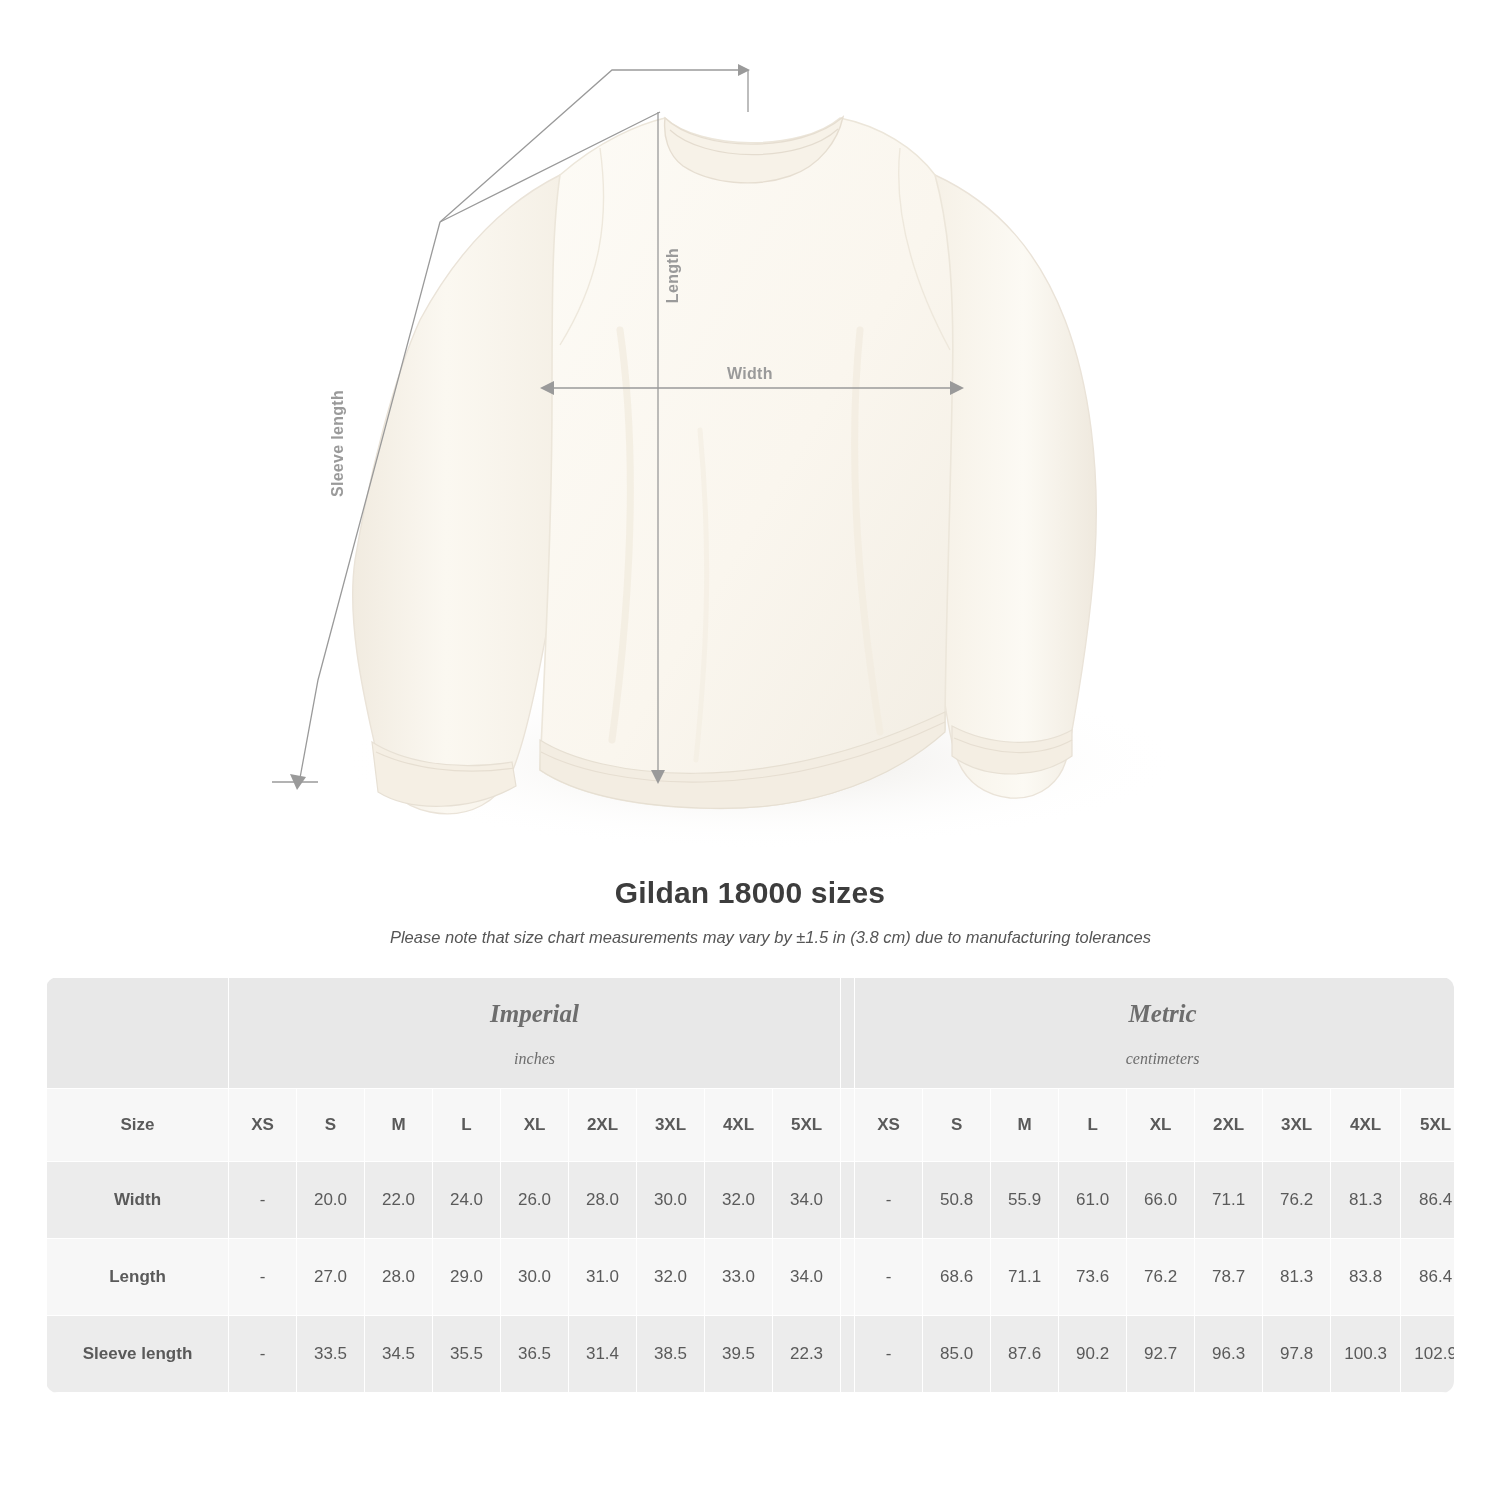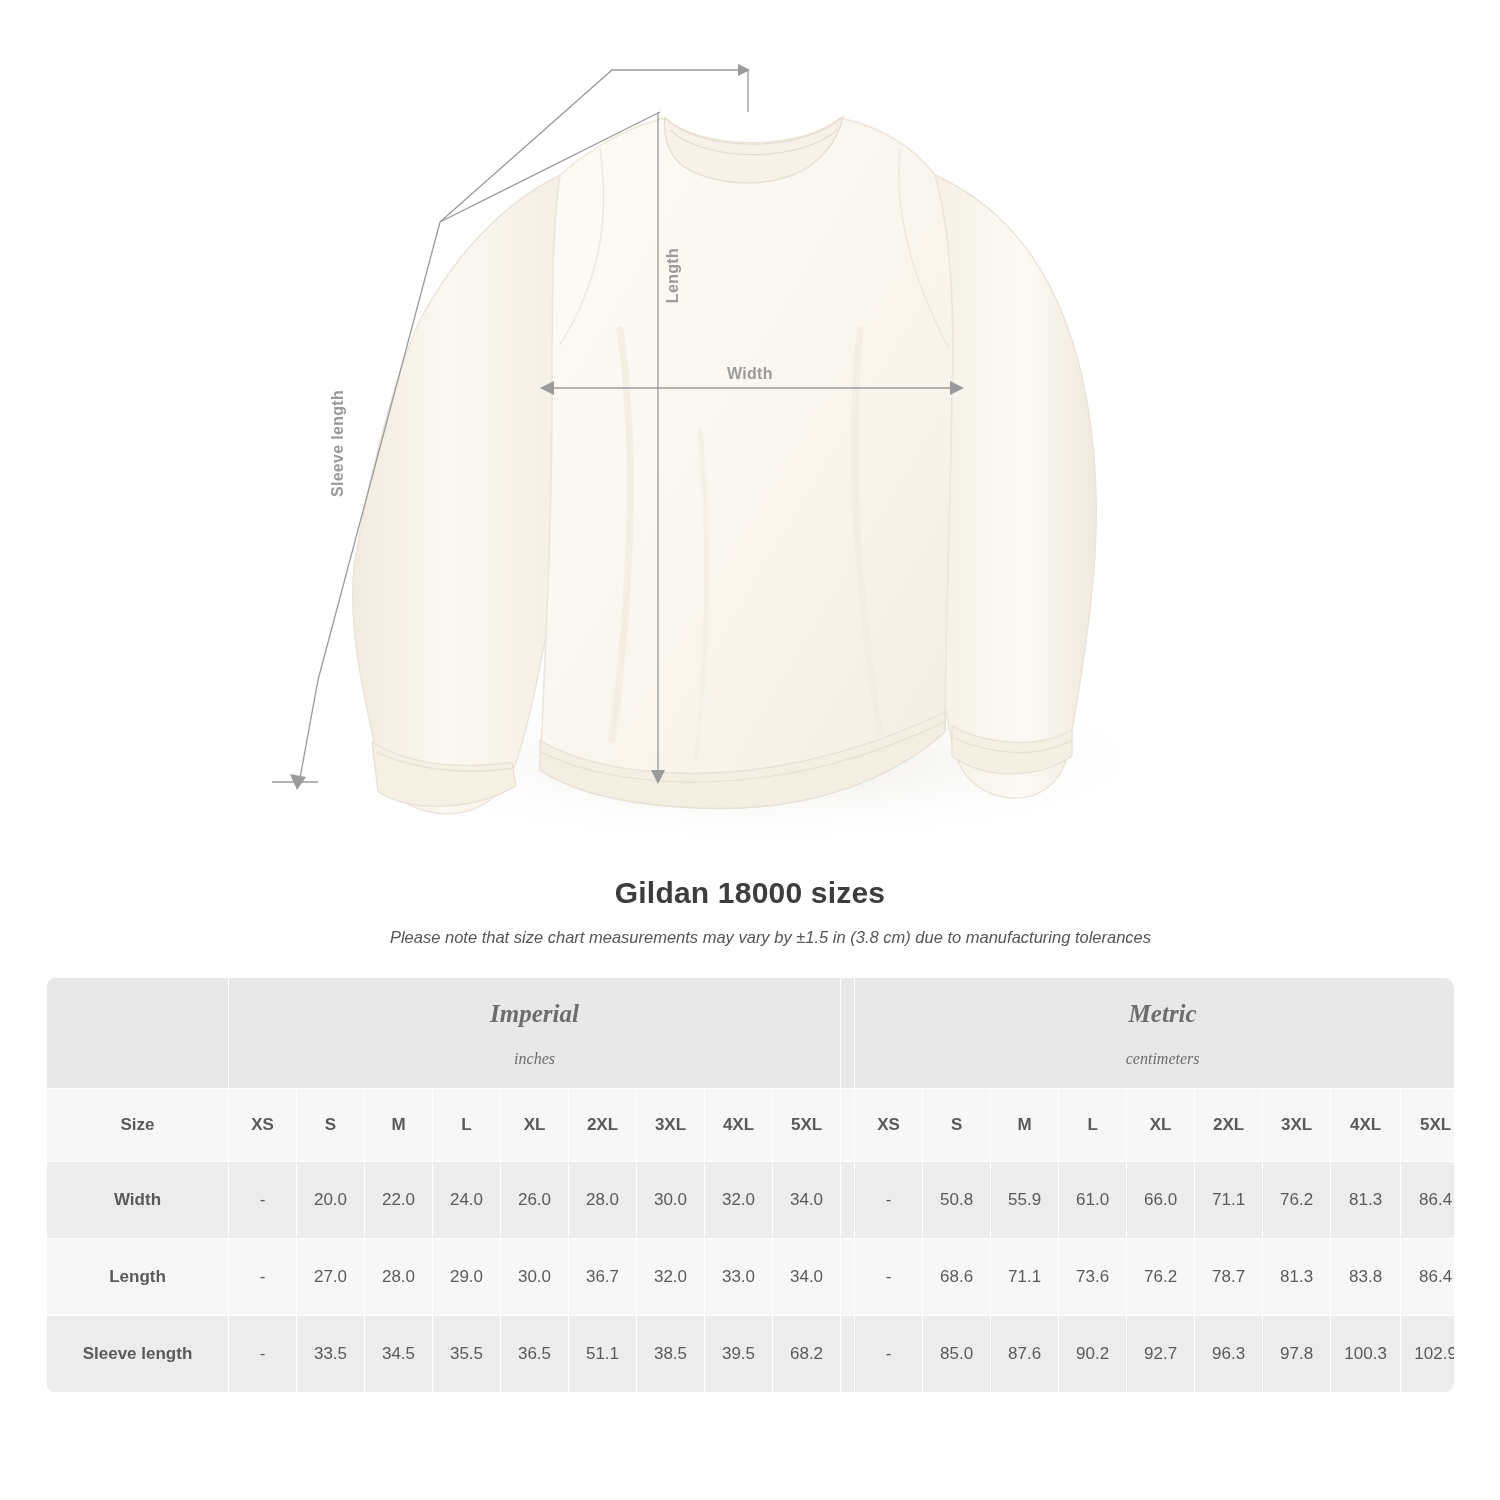--- a/index.html
+++ b/index.html
@@ -338,21 +338,21 @@
         <td>86.4</td>
       </tr>
 
       <tr class="r-even">
         <td class="rowlabel">Length</td>
         <td>-</td>
         <td>27.0</td>
         <td>28.0</td>
         <td>29.0</td>
         <td>30.0</td>
-        <td>36.7</td>
+        <td>31.0</td>
         <td>32.0</td>
         <td>33.0</td>
         <td>34.0</td>
         <td class="gap"></td>
         <td>-</td>
         <td>68.6</td>
         <td>71.1</td>
         <td>73.6</td>
         <td>76.2</td>
         <td>78.7</td>
@@ -361,24 +361,24 @@
         <td>86.4</td>
       </tr>
 
       <tr class="r-odd">
         <td class="rowlabel">Sleeve length</td>
         <td>-</td>
         <td>33.5</td>
         <td>34.5</td>
         <td>35.5</td>
         <td>36.5</td>
-        <td>51.1</td>
+        <td>31.4</td>
         <td>38.5</td>
         <td>39.5</td>
-        <td>68.2</td>
+        <td>22.3</td>
         <td class="gap"></td>
         <td>-</td>
         <td>85.0</td>
         <td>87.6</td>
         <td>90.2</td>
         <td>92.7</td>
         <td>96.3</td>
         <td>97.8</td>
         <td>100.3</td>
         <td>102.9</td>

